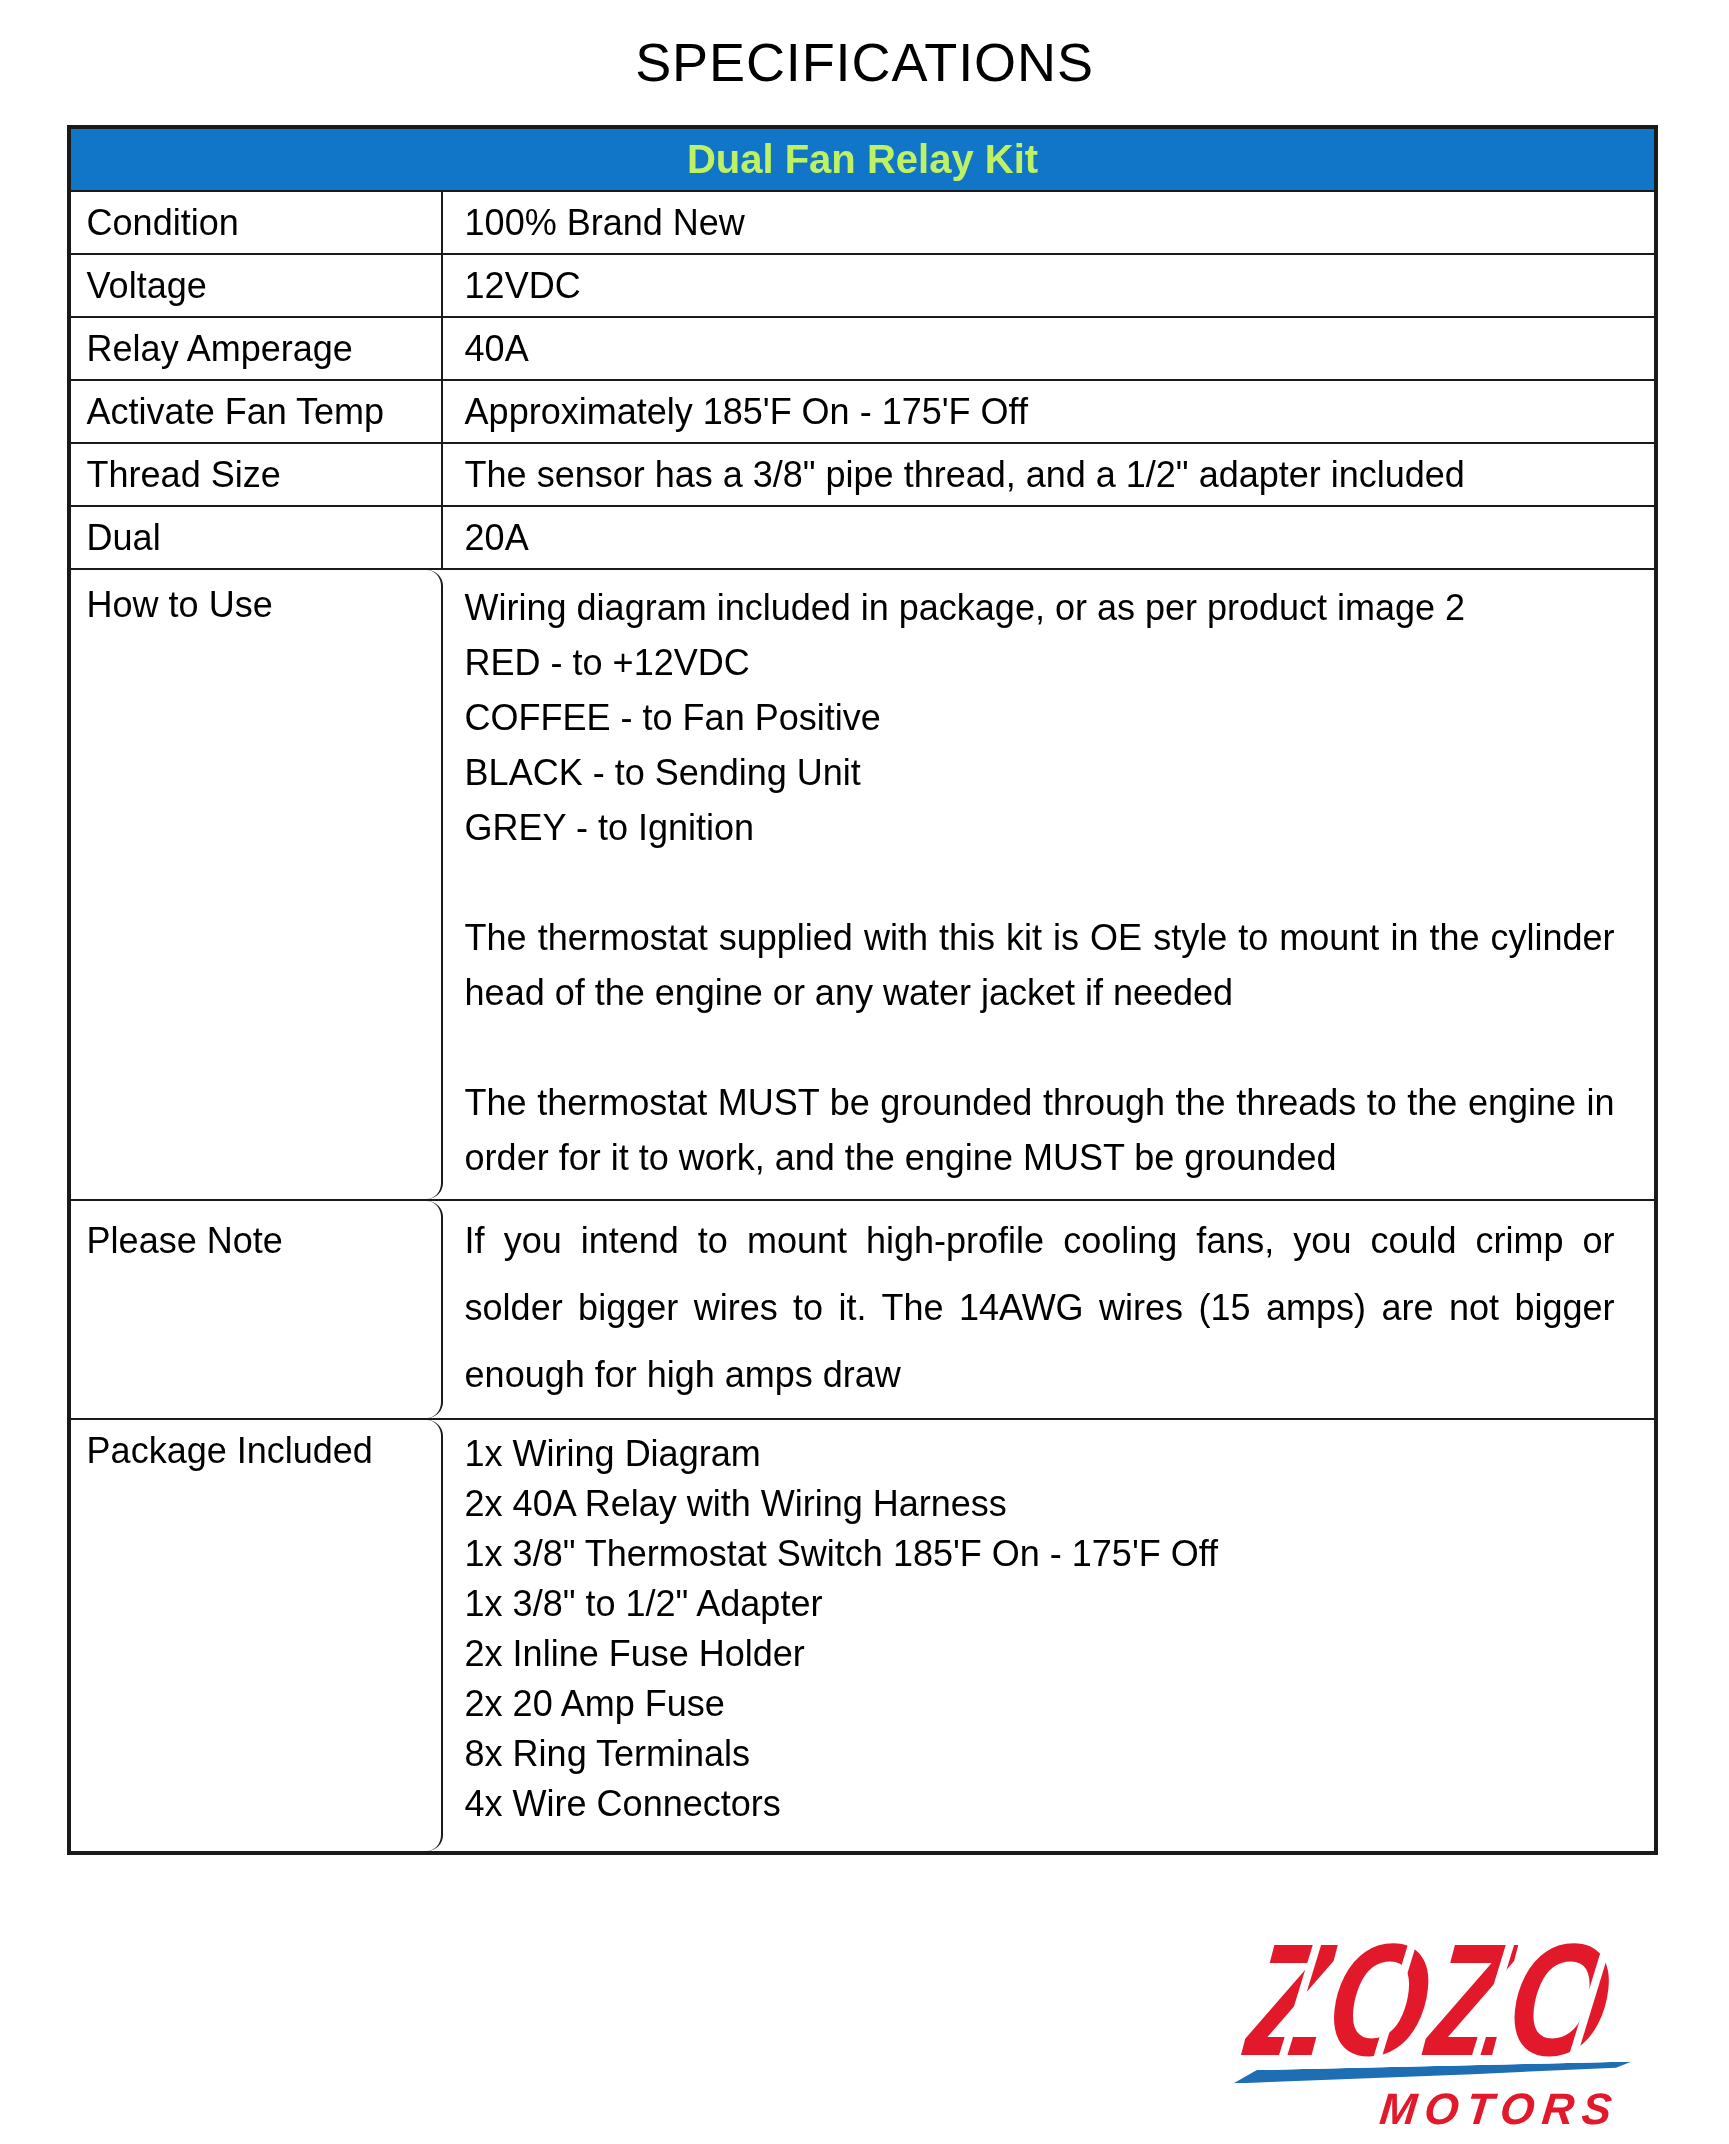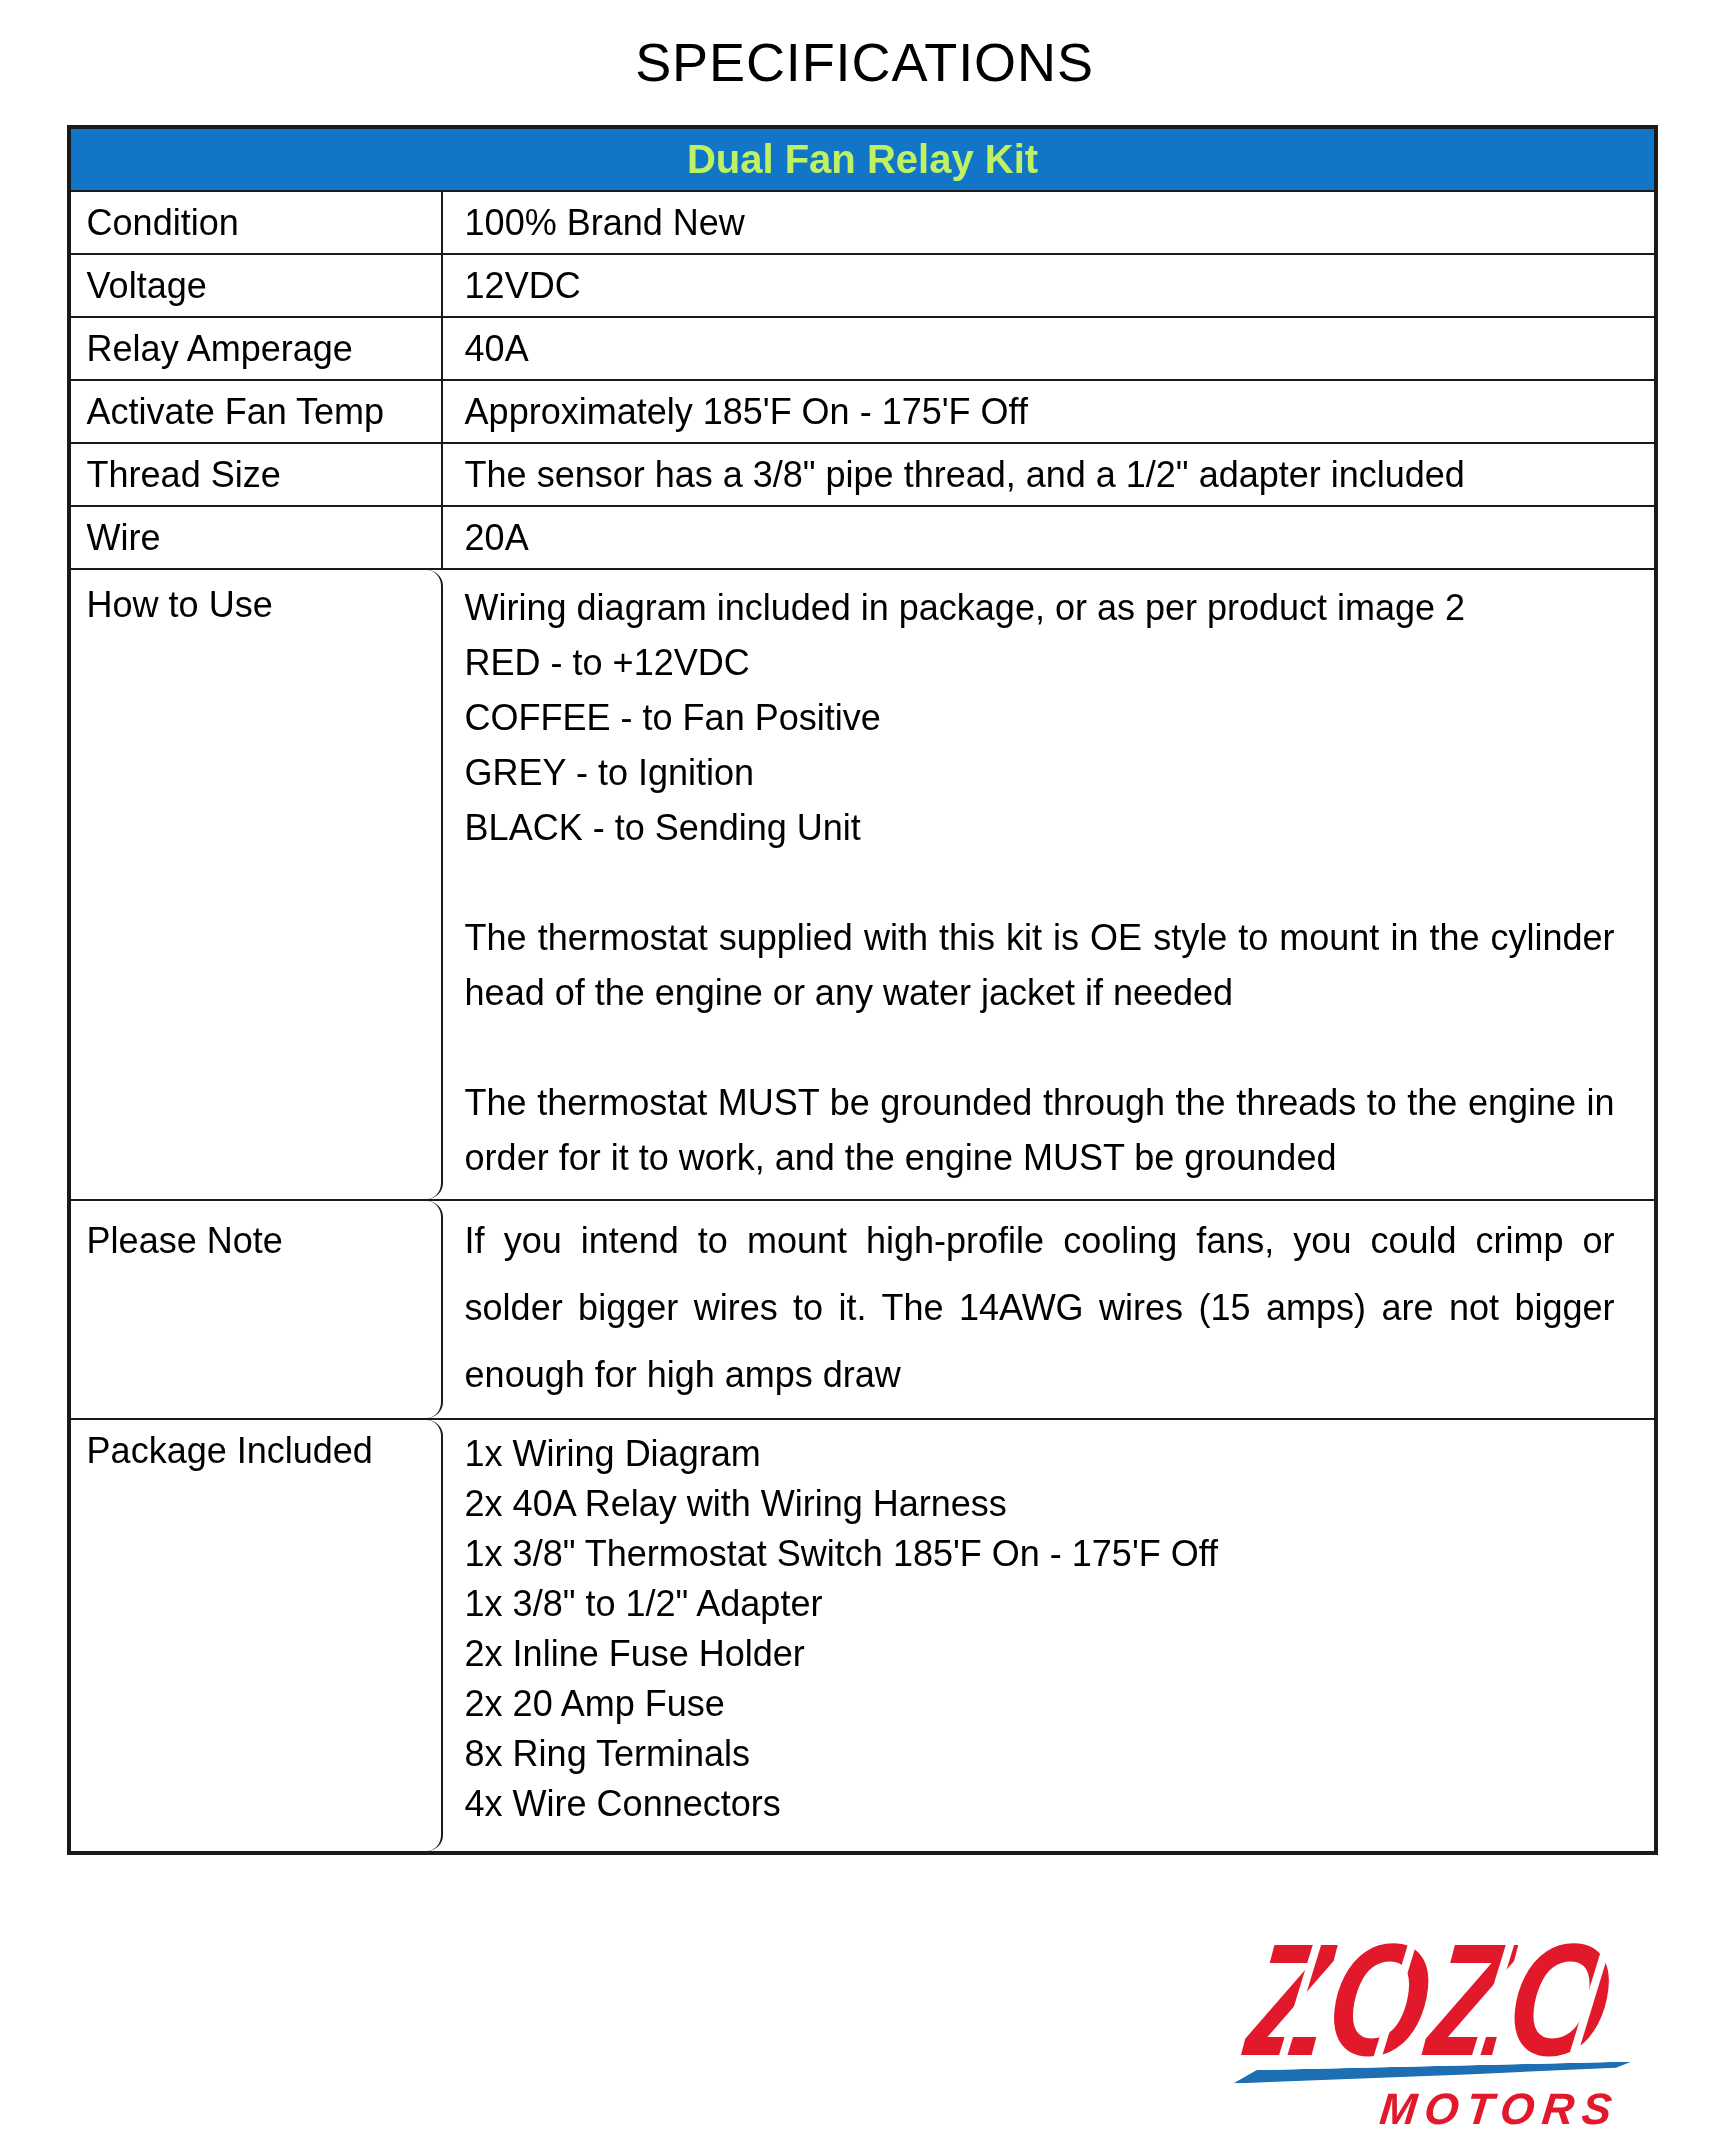--- a/index.html
+++ b/index.html
@@ -200,32 +200,32 @@
       <div class="cell-label">Activate Fan Temp</div>
       <div class="cell-value">Approximately 185'F On - 175'F Off</div>
     </div>
 
     <div class="row simple">
       <div class="cell-label">Thread Size</div>
       <div class="cell-value">The sensor has a 3/8" pipe thread, and a 1/2" adapter included</div>
     </div>
 
     <div class="row simple">
-      <div class="cell-label">Wire</div>
+      <div class="cell-label">Dual</div>
       <div class="cell-value">20A</div>
     </div>
 
     <div class="row multi htu">
       <div class="cell-label">How to Use</div>
       <div class="cell-value">
         <div class="line">Wiring diagram included in package, or as per product image 2</div>
         <div class="line">RED - to +12VDC</div>
         <div class="line">COFFEE - to Fan Positive</div>
+        <div class="line">BLACK - to Sending Unit</div>
         <div class="line">GREY - to Ignition</div>
-        <div class="line">BLACK - to Sending Unit</div>
         <p class="para">The thermostat supplied with this kit is OE style to mount in the cylinder head of the engine or any water jacket if needed</p>
         <p class="para">The thermostat MUST be grounded through the threads to the engine in order for it to work, and the engine MUST be grounded</p>
       </div>
     </div>
 
     <div class="row multi pn">
       <div class="cell-label">Please Note</div>
       <div class="cell-value">
         <p class="para">If you intend to mount high-profile cooling fans, you could crimp or solder bigger wires to it. The 14AWG wires (15 amps) are not bigger enough for high amps draw</p>
       </div>

